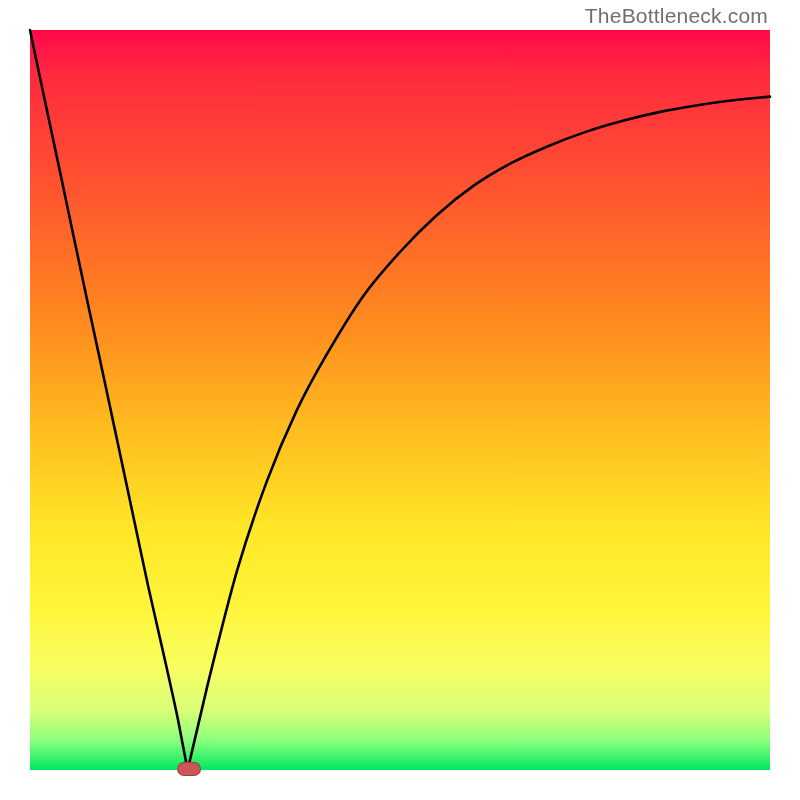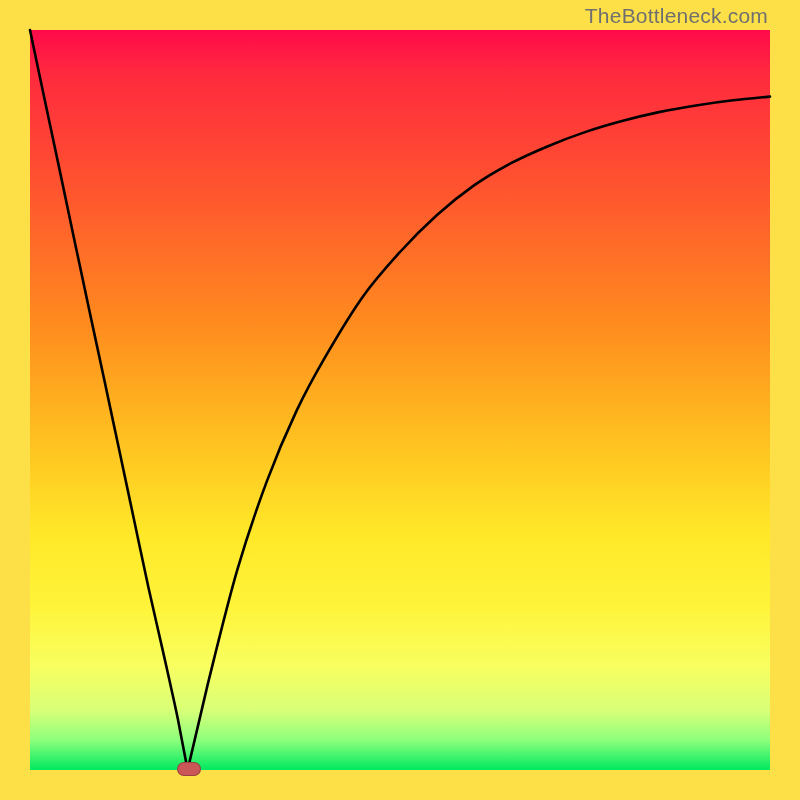--- a/index.html
+++ b/index.html
@@ -8,21 +8,21 @@
     width: 800px;
     height: 800px;
     overflow: hidden;
     background: #000;
     font-family: Arial, Helvetica, sans-serif;
   }
   .frame {
     position: relative;
     width: 800px;
     height: 800px;
-    background: #fde047;
+    background: #ffffff;
   }
   .plot-area {
     position: absolute;
     left: 30px;
     top: 30px;
     width: 740px;
     height: 740px;
     
     background: linear-gradient(
       to bottom,

